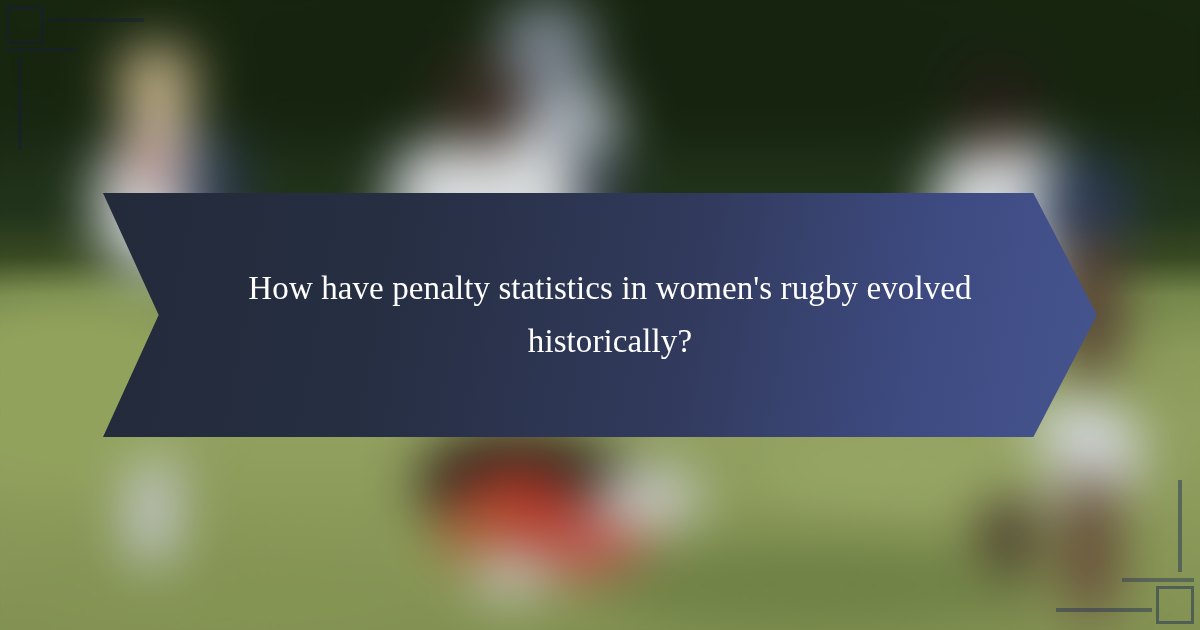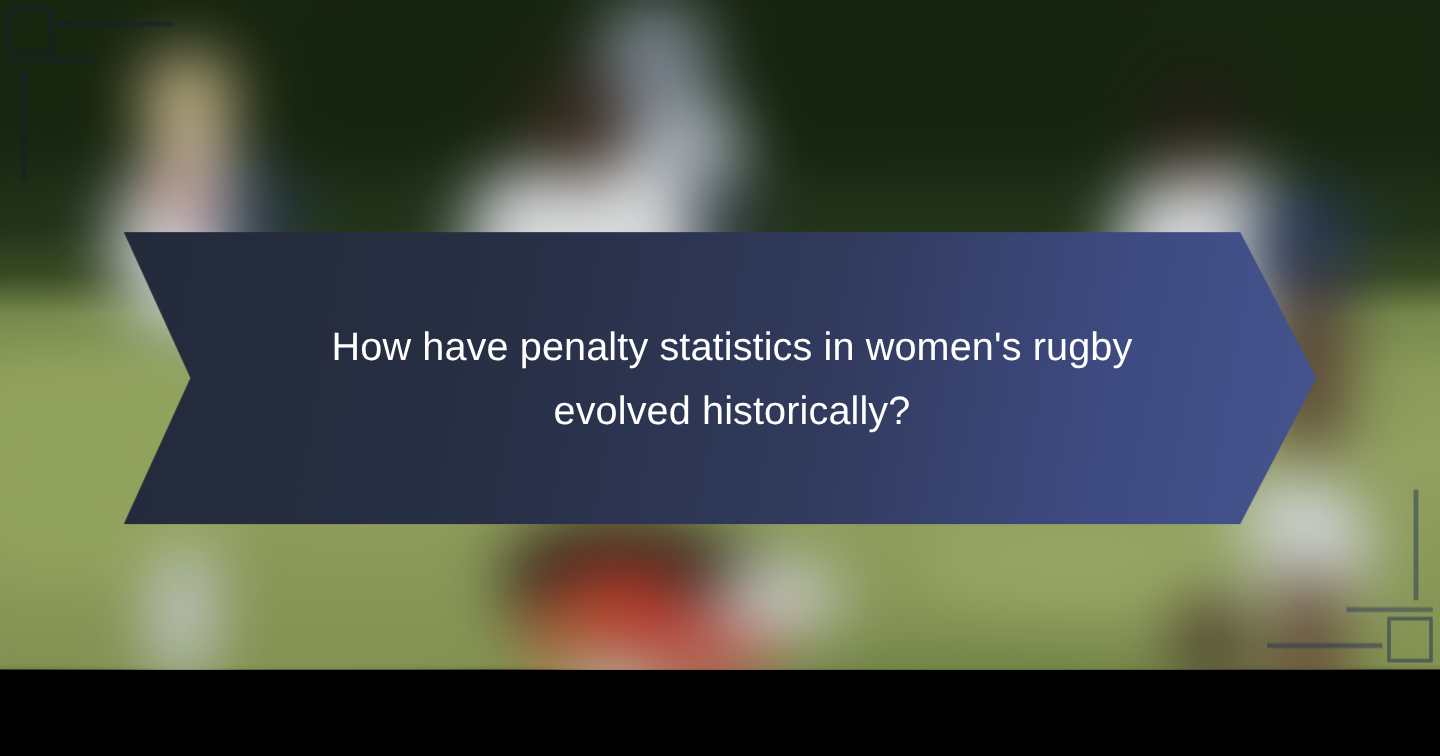--- a/index.html
+++ b/index.html
@@ -3,23 +3,23 @@
 <meta charset="utf-8">
 <style>
   html, body {
     margin: 0;
     padding: 0;
     background: #000;
   }
   #stage {
     position: relative;
     width: 1200px;
-    height: 558px;
+    height: 630px;
     overflow: hidden;
-    font-family: Liberation Sans, sans-serif;
+    font-family: Liberation Serif, serif;
   }
 
   
   .bg-base {
     position: absolute;
     inset: 0;
     background:
       linear-gradient(to bottom,
         #1c2a18 0%,
         #1e2e19 22%,

